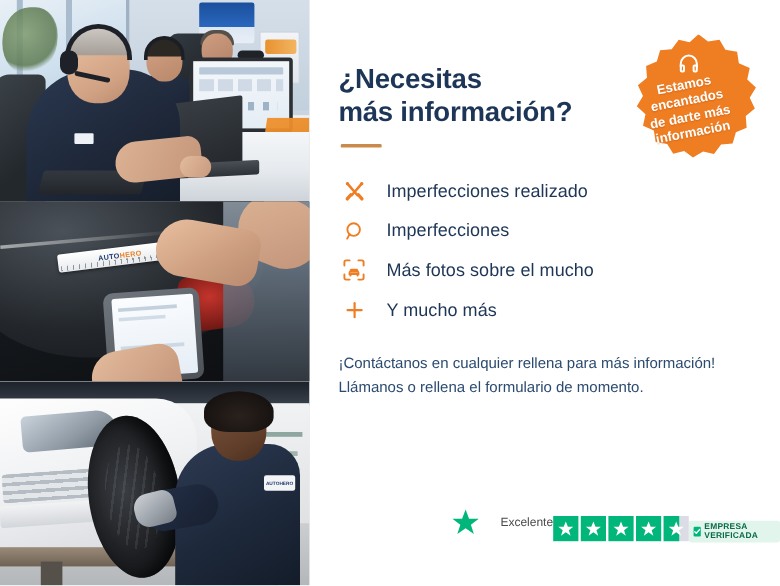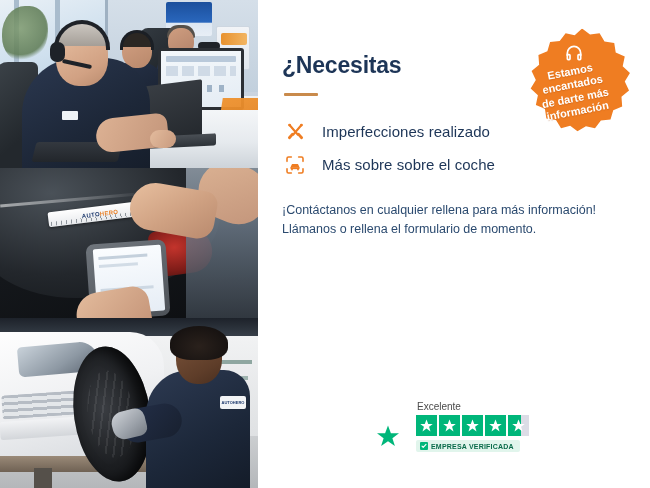--- a/index.html
+++ b/index.html
@@ -521,21 +521,21 @@
     align-items: flex-end;
     gap: 16px;
   }
   .tp-logo { display:flex; align-items:center; gap:4px; }
   .tp-name {
     font-size: 21px;
     font-weight: 700;
     color: #191919;
     letter-spacing: -.6px;
   }
-  .tp-right { display:flex; flex-direction:column; align-items:flex-start; }
+  .tp-right { display:flex; flex-direction:row; align-items:flex-start; }
   .tp-excelente {
     font-size: 10px;
     color: #4a4a4a;
     margin-bottom: 3px;
     margin-left: 1px;
   }
   .tp-stars { display:flex; gap:2px; }
   .tp-star {
     width: 21px; height: 21px;
     background: #00b67a;
@@ -663,20 +663,21 @@
       <div class="p3-mech-arm"></div>
       <div class="p3-glove"></div>
     </div>
 
   </div>
 
   <div class="content">
 
     <h1 class="headline">
       <span>¿Necesitas</span>
+      <span>más información?</span>
     </h1>
 
     <div class="rule"></div>
 
     <div class="badge">
       <div class="badge-star"></div>
       <div class="badge-icon">
         <svg viewBox="0 0 24 24" width="20" height="20" fill="none" stroke="#ffffff" stroke-width="2" stroke-linecap="round">
           <path d="M4 15v-3a8 8 0 0 1 16 0v3"></path>
           <path d="M4 14h2.2a1 1 0 0 1 1 1v4a1 1 0 0 1-1 1H5a1 1 0 0 1-1-1z"></path>
@@ -701,37 +702,55 @@
             <path d="M18.8 4.6L9.3 15.7"></path>
             <path d="M15.6 15.2l3.4 3.9" stroke-width="3.2"></path>
             <path d="M8.4 15.2l-3.4 3.9" stroke-width="3.2"></path>
             <circle cx="5.2" cy="4.6" r="1.6" fill="#ef7d22" stroke="none"></circle>
             <circle cx="18.8" cy="4.6" r="1.6" fill="#ef7d22" stroke="none"></circle>
           </svg>
         </span>
         <span class="feature-label">Imperfecciones realizado</span>
       </li>
 
+      <li class="feature">
+        <span class="feature-icon">
+          <svg viewBox="0 0 24 24" width="19" height="19" fill="none" stroke="#ef7d22" stroke-width="2" stroke-linecap="round">
+            <circle cx="11" cy="10.5" r="6.6"></circle>
+            <path d="M6.6 15.6L4.2 20"></path>
+          </svg>
+        </span>
+        <span class="feature-label">Imperfecciones</span>
+      </li>
 
       <li class="feature">
         <span class="feature-icon">
           <svg viewBox="0 0 24 24" width="20" height="20" fill="none" stroke="#ef7d22" stroke-width="1.9" stroke-linecap="round" stroke-linejoin="round">
             <path d="M2.4 7.6V4.2a1.8 1.8 0 0 1 1.8-1.8h3.4"></path>
             <path d="M21.6 7.6V4.2a1.8 1.8 0 0 0-1.8-1.8h-3.4"></path>
             <path d="M2.4 16.4v3.4a1.8 1.8 0 0 0 1.8 1.8h3.4"></path>
             <path d="M21.6 16.4v3.4a1.8 1.8 0 0 1-1.8 1.8h-3.4"></path>
             <path d="M6.6 14.6h10.8v2.4H6.6z" fill="#ef7d22" stroke="none"></path>
             <path d="M7.4 14.6l1.5-3.1h6.2l1.5 3.1" fill="#ef7d22" stroke="#ef7d22" stroke-width="1.4"></path>
             <circle cx="8.4" cy="17.4" r="1.1" fill="#ef7d22" stroke="none"></circle>
             <circle cx="15.6" cy="17.4" r="1.1" fill="#ef7d22" stroke="none"></circle>
           </svg>
         </span>
-        <span class="feature-label">Más sobre sobre el coche</span>
+        <span class="feature-label">Más fotos sobre el mucho</span>
       </li>
 
+      <li class="feature">
+        <span class="feature-icon">
+          <svg viewBox="0 0 24 24" width="19" height="19" stroke="#ef7d22" stroke-width="2.3" stroke-linecap="round">
+            <path d="M12 4.6v14.8"></path>
+            <path d="M4.6 12h14.8"></path>
+          </svg>
+        </span>
+        <span class="feature-label">Y mucho más</span>
+      </li>
 
     </ul>
 
     <p class="contact">
       <span>¡Contáctanos en cualquier rellena para más información!</span>
       <span>Llámanos o rellena el formulario de momento.</span>
     </p>
 
     <div class="trust">
       <div class="tp-logo">

